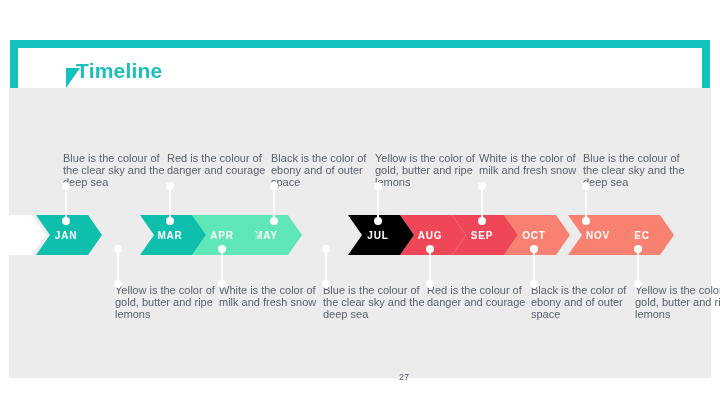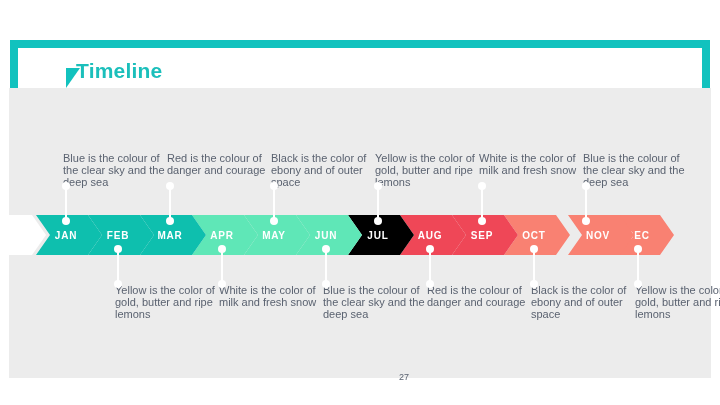--- a/index.html
+++ b/index.html
@@ -151,34 +151,28 @@
 </div>
 <div id="header-tail"></div>
 
 <div id="content-panel"></div>
 
 <div id="timeline-band">
   <div id="chev-start"></div>
 <div class="chev" style="left: 36px; width: 66px; background: rgb(14, 191, 174); clip-path: polygon(0px 0px, 52px 0px, 66px 50%, 52px 100%, 0px 100%, 14px 50%); z-index: 100;">
       <span class="chev-label">JAN</span>
     </div>
-    <div class="chev" style="left: 88px; width: 66px; background: rgb(14, 191, 174); clip-path: polygon(0px 0px, 52px 0px, 66px 50%, 52px 100%, 0px 100%, 14px 50%); z-index: 99;">
-      <span class="chev-label">FEB</span>
-    </div>
     <div class="chev" style="left: 140px; width: 66px; background: rgb(14, 191, 174); clip-path: polygon(0px 0px, 52px 0px, 66px 50%, 52px 100%, 0px 100%, 14px 50%); z-index: 98;">
       <span class="chev-label">MAR</span>
     </div>
     <div class="chev" style="left: 192px; width: 66px; background: rgb(95, 231, 183); clip-path: polygon(0px 0px, 52px 0px, 66px 50%, 52px 100%, 0px 100%, 14px 50%); z-index: 97;">
       <span class="chev-label">APR</span>
     </div>
-    <div class="chev" style="left: 244px; width: 66px; background: rgb(95, 231, 183); clip-path: polygon(0px 0px, 52px 0px, 66px 50%, 52px 100%, 0px 100%, 14px 50%); z-index: 96;">
+    <div class="chev" style="left: 236px; width: 66px; background: rgb(95, 231, 183); clip-path: polygon(0px 0px, 52px 0px, 66px 50%, 52px 100%, 0px 100%, 14px 50%); z-index: 96;">
       <span class="chev-label">MAY</span>
-    </div>
-    <div class="chev" style="left: 296px; width: 66px; background: rgb(95, 231, 183); clip-path: polygon(0px 0px, 52px 0px, 66px 50%, 52px 100%, 0px 100%, 14px 50%); z-index: 95;">
-      <span class="chev-label">JUN</span>
     </div>
     <div class="chev" style="left: 348px; width: 66px; background: #000000; clip-path: polygon(0px 0px, 52px 0px, 66px 50%, 52px 100%, 0px 100%, 14px 50%); z-index: 94;">
       <span class="chev-label">JUL</span>
     </div>
     <div class="chev" style="left: 400px; width: 66px; background: rgb(239, 71, 87); clip-path: polygon(0px 0px, 52px 0px, 66px 50%, 52px 100%, 0px 100%, 14px 50%); z-index: 93;">
       <span class="chev-label">AUG</span>
     </div>
     <div class="chev" style="left: 452px; width: 66px; background: rgb(239, 71, 87); clip-path: polygon(0px 0px, 52px 0px, 66px 50%, 52px 100%, 0px 100%, 14px 50%); z-index: 92;">
       <span class="chev-label">SEP</span>
     </div>

